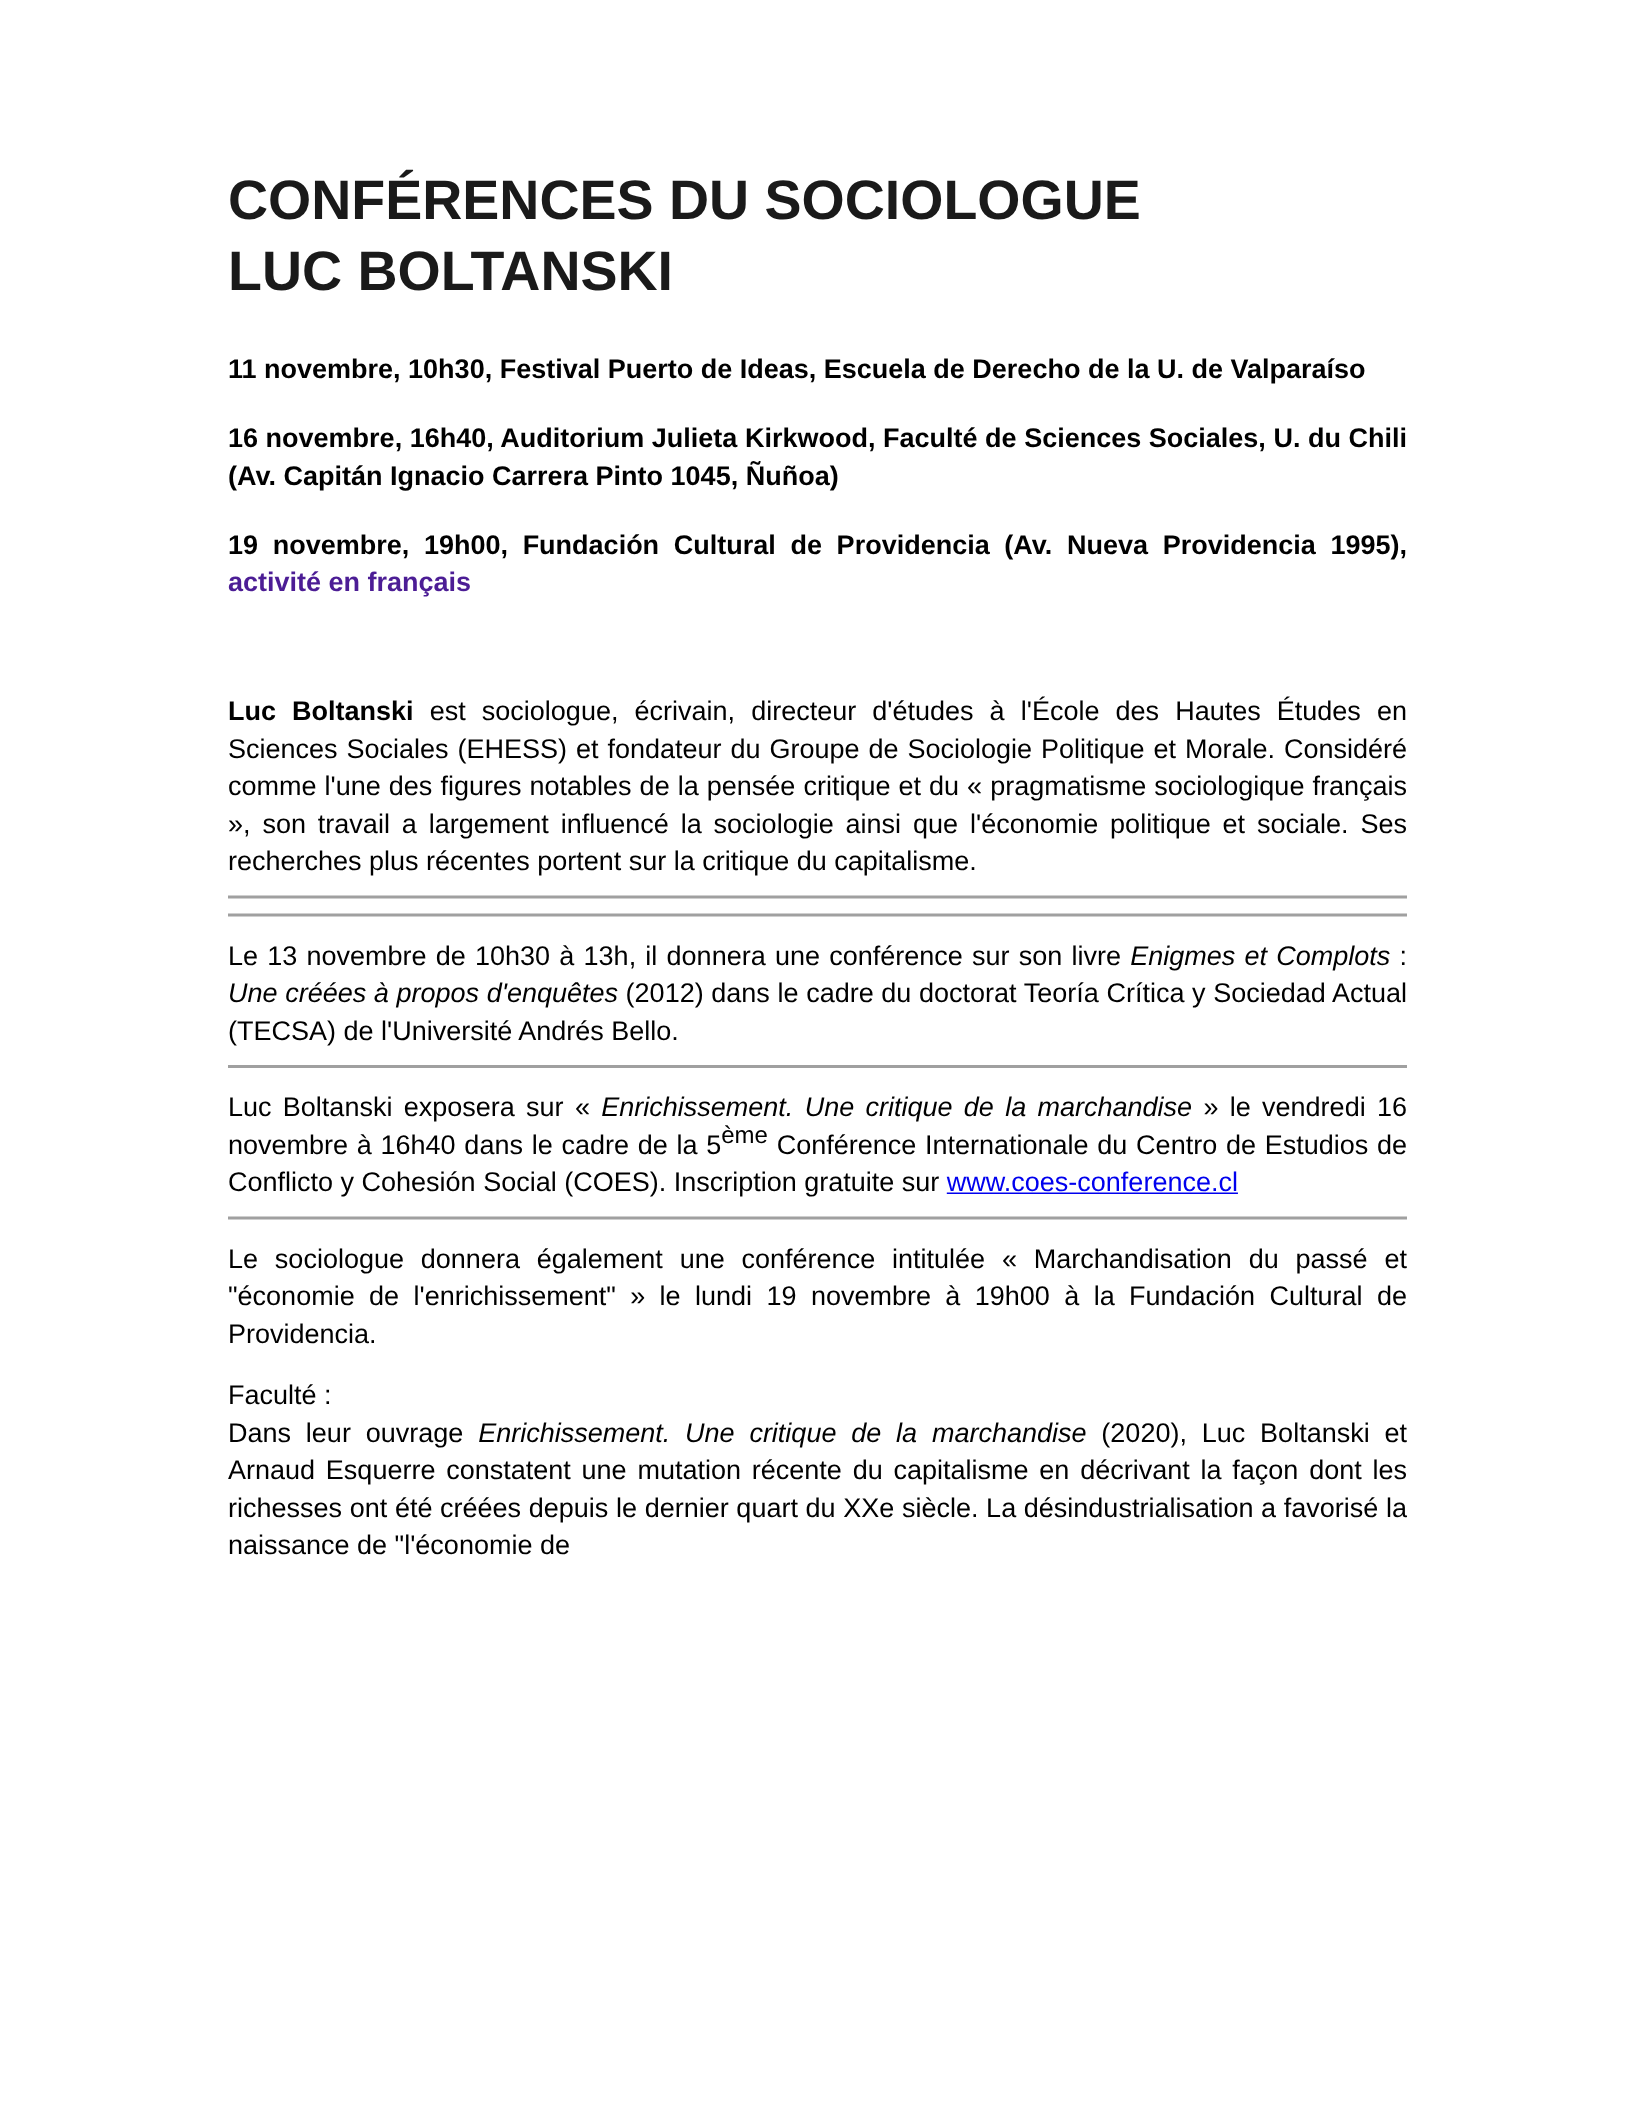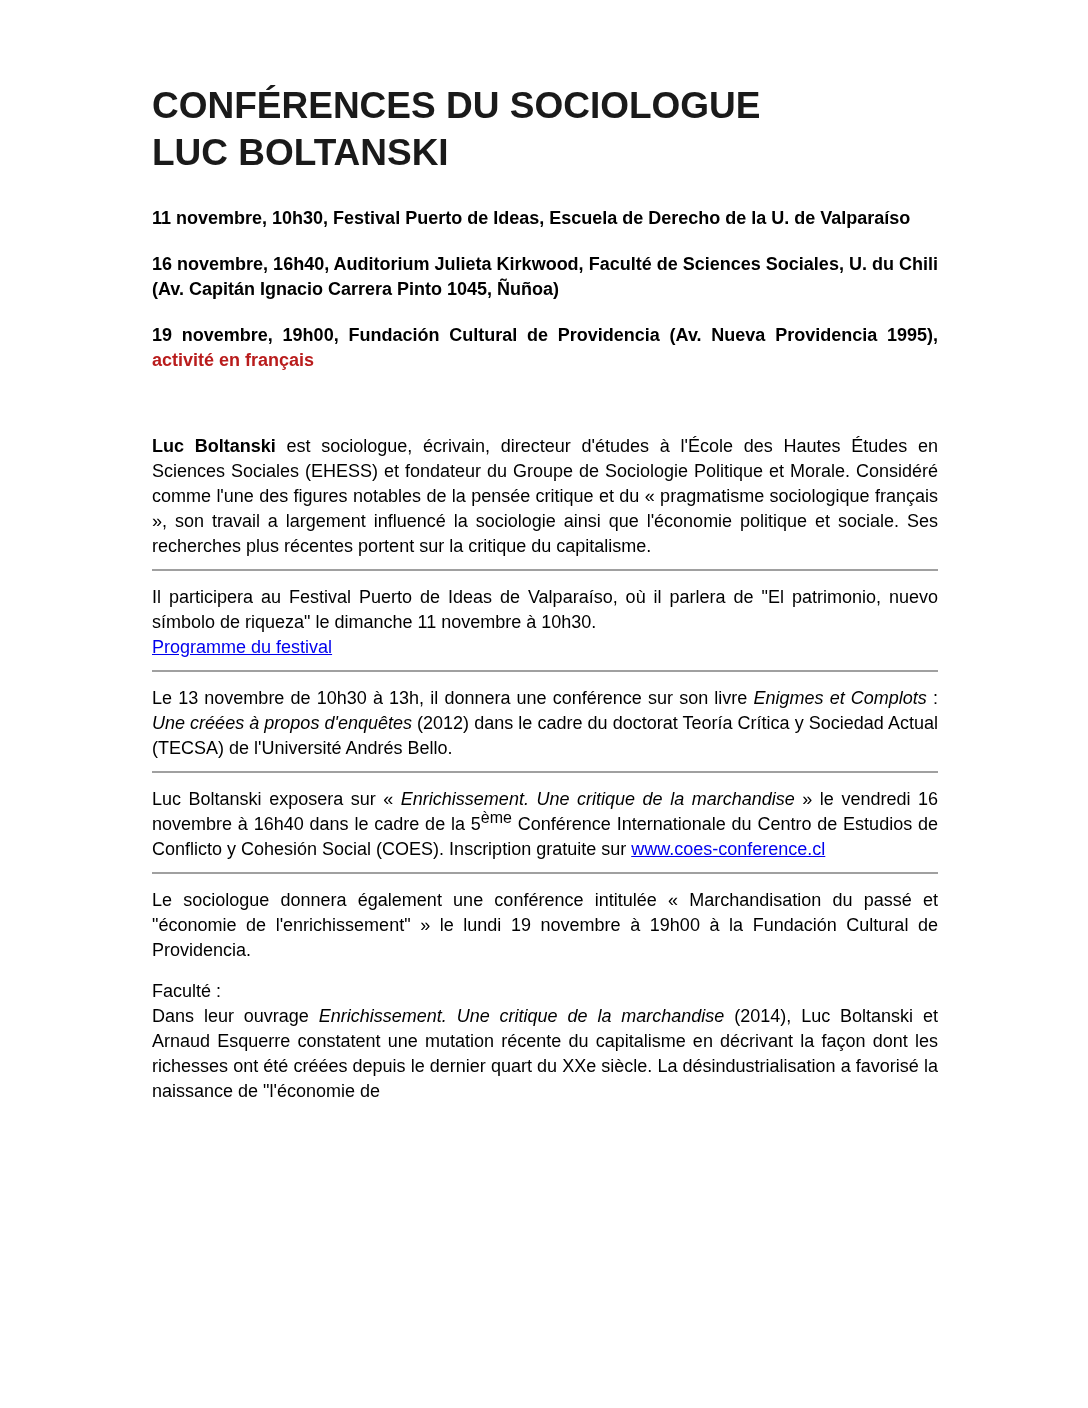--- a/index.html
+++ b/index.html
@@ -13,21 +13,21 @@
     position: relative;
     font-family: "Liberation Sans", sans-serif;
     color: #000000;
     overflow: hidden;
   }
   .content {
     position: absolute;
     left: 152px;
     top: 0;
     width: 786px;
-    padding-top: 82px;
+    padding-top: 110px;
   }
   h1.doc-title {
     margin: 0;
     font-size: 37px;
     line-height: 47px;
     font-weight: 700;
     color: #1a1a1a;
   }
   p {
     margin: 0;
@@ -56,21 +56,21 @@
   }
   .resume-para {
     margin-top: 16px;
   }
   a.doc-link {
     color: #0000ee;
     text-decoration: underline;
     cursor: pointer;
   }
   a.doc-link-bold {
-    color: #b91c1c;
+    color: #4c1d95;
     font-weight: 700;
     text-decoration: none;
     cursor: pointer;
   }
   .it { font-style: italic; }
   .b  { font-weight: 700; }
   sup.ord {
     font-size: 16px;
     line-height: 0;
     vertical-align: super;
@@ -98,24 +98,20 @@
   <p class="sched">
     <span>19 novembre, 19h00, Fundación Cultural de Providencia (Av. Nueva Providencia 1995), </span><a class="doc-link-bold">activité en français</a>
   </p>
 
   <p class="bio-para">
     <span class="b">Luc Boltanski</span><span> est sociologue, écrivain, directeur d'études à l'École des Hautes Études en Sciences Sociales (EHESS) et fondateur du Groupe de Sociologie Politique et Morale. Considéré comme l'une des figures notables de la pensée critique et du « pragmatisme sociologique français », son travail a largement influencé la sociologie ainsi que l'économie politique et sociale. Ses recherches plus récentes portent sur la critique du capitalisme.</span>
   </p>
 
   <hr class="section-divider">
 
-  <p class="after-divider">
-    <span>Il participera au Festival Puerto de Ideas de Valparaíso, où il parlera de "El patrimonio, nuevo símbolo de riqueza" le dimanche 11 novembre à 10h30. </span><br>
-    <a class="doc-link">Programme du festival</a>
-  </p>
 
   <hr class="section-divider">
 
   <p class="after-divider">
     <span>Le 13 novembre de 10h30 à 13h, il donnera une conférence sur son livre </span><span class="it">Enigmes et Complots</span><span> : </span><span class="it">Une créées à propos d'enquêtes</span><span> (2012) dans le cadre du doctorat Teoría Crítica y Sociedad Actual (TECSA) de l'Université Andrés Bello.</span>
   </p>
 
   <hr class="section-divider">
 
   <p class="after-divider">
@@ -123,16 +119,16 @@
   </p>
 
   <hr class="section-divider">
 
   <p class="after-divider">
     <span>Le sociologue donnera également une conférence intitulée « Marchandisation du passé et "économie de l'enrichissement" » le lundi 19 novembre à 19h00 à la Fundación Cultural de Providencia.</span>
   </p>
 
   <p class="resume-para">
     <span>Faculté :</span><br>
-    <span>Dans leur ouvrage </span><span class="it">Enrichissement. Une critique de la marchandise</span><span> (2014), Luc Boltanski et Arnaud Esquerre constatent une mutation récente du capitalisme en décrivant la façon dont les richesses ont été créées depuis le dernier quart du XXe siècle. La désindustrialisation a favorisé la naissance de "l'économie de</span>
+    <span>Dans leur ouvrage </span><span class="it">Enrichissement. Une critique de la marchandise</span><span> (2020), Luc Boltanski et Arnaud Esquerre constatent une mutation récente du capitalisme en décrivant la façon dont les richesses ont été créées depuis le dernier quart du XXe siècle. La désindustrialisation a favorisé la naissance de "l'économie de</span>
   </p>
 
 </div>
 
 </body></html>

